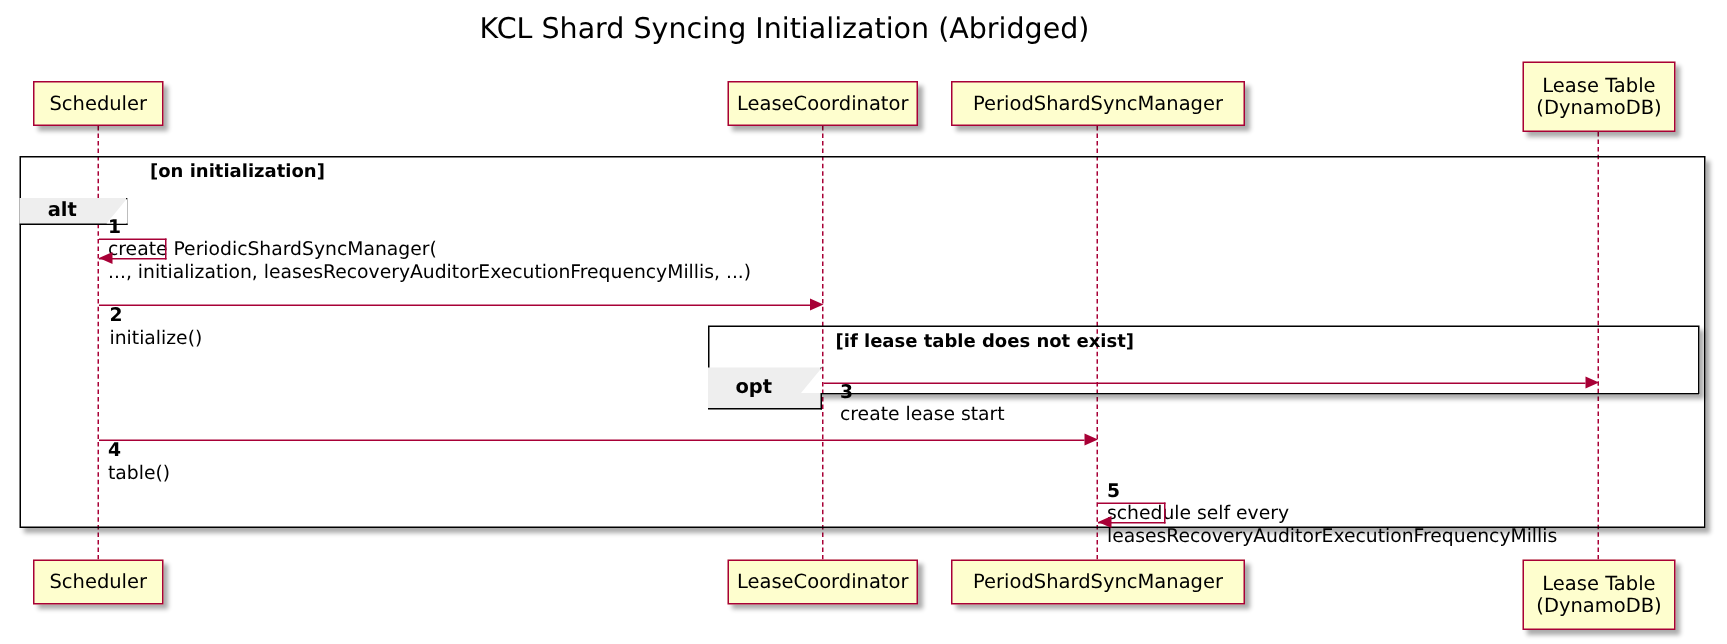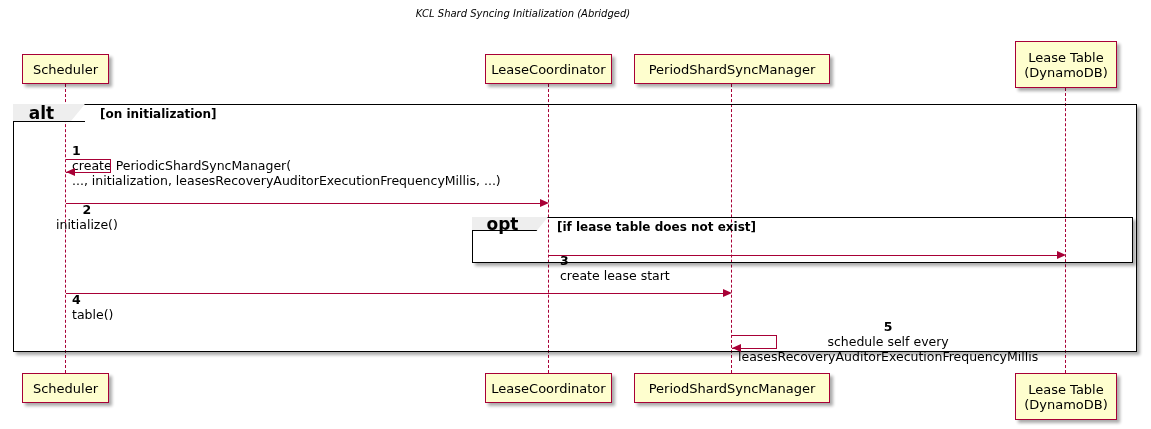--- a/index.html
+++ b/index.html
@@ -16,24 +16,23 @@
     overflow: hidden;
   }
 
   
   .diagram-title {
     position: absolute;
     left: 0;
     top: 8px;
     width: 1046px;
     text-align: center;
-    font-size: 10px;
+    font-size: 19px;
     color: #000000;
     white-space: nowrap;
-    font-style: italic;
   }
 
   
   .participant {
     position: absolute;
     box-sizing: border-box;
     background: #FEFECE;
     border: 1.5px solid #A80036;
     color: #000000;
     font-size: 13px;
@@ -60,27 +59,28 @@
     border: 1.6px solid #000000;
     background: transparent;
     box-shadow: 3px 3px 3px rgba(0,0,0,0.33);
   }
   .fragment-tab {
     position: absolute;
     box-sizing: border-box;
     background: #EEEEEE;
     border-right: 1.6px solid #000000;
     border-bottom: 1.6px solid #000000;
-    font-size: 17px;
+    font-size: 13px;
     font-weight: bold;
     color: #000000;
     display: flex;
     align-items: center;
     justify-content: center;
     padding-right: 14px;
+    margin-top: 28px;
   }
   .fragment-tab::after {
     content: "";
     position: absolute;
     right: -1px;
     top: 0;
     width: 0;
     height: 0;
     border-style: solid;
     border-width: 0 0 17px 14px;
@@ -160,46 +160,46 @@
   <div class="fragment-cond" style="left:100px; top:107px;text-align:center;">[on initialization]</div>
 
   <div class="msg-label" style="left:72px; top:128px;">
     <span class="msg-seq">1</span>
     <span>create PeriodicShardSyncManager(
     ..., initialization, leasesRecoveryAuditorExecutionFrequencyMillis, ...)</span>
   </div>
   <div class="self-loop" style="left:66px; top:159px; width:45px; height:14px;"></div>
   <div class="msg-arrowhead left" style="left:66px; top:168px;"></div>
 
-  <div class="msg-label" style="left:56px; top:187px;text-align:center;">
+  <div class="msg-label" style="left:73px; top:187px;">
     <span class="msg-seq">2</span>
     <span>initialize()</span>
   </div>
   <div class="msg-line" style="left:66px; top:203px; width:474px;"></div>
   <div class="msg-arrowhead right" style="left:540px; top:198.5px;"></div>
 
   <div class="fragment" style="left:472px; top:217px; width:661px; height:46px;"></div>
-  <div class="fragment-tab" style="left:472px; top:217px; width:76px; height:14px;">opt</div>
+  <div class="fragment-tab" style="left:472px; top:217px; width:76px; height:28px;">opt</div>
   <div class="fragment-cond" style="left:557px; top:220px;text-align:right;">[if lease table does not exist]</div>
 
   <div class="msg-label" style="left:560px; top:238px;">
     <span class="msg-seq">3</span>
     <span>create lease start</span>
   </div>
   <div class="msg-line" style="left:549px; top:255px; width:508px;"></div>
   <div class="msg-arrowhead right" style="left:1057px; top:250.5px;"></div>
 
   <div class="msg-label" style="left:72px; top:277px;">
     <span class="msg-seq">4</span>
     <span>table()</span>
   </div>
   <div class="msg-line" style="left:66px; top:293px; width:657px;"></div>
   <div class="msg-arrowhead right" style="left:723px; top:288.5px;"></div>
 
-  <div class="msg-label" style="left:738px; top:304px;text-align:center;">
+  <div class="msg-label" style="left:738px; top:304px;">
     <span class="msg-seq">5</span>
     <span>schedule self every
     leasesRecoveryAuditorExecutionFrequencyMillis</span>
   </div>
   <div class="self-loop" style="left:732px; top:335px; width:45px; height:14px;"></div>
   <div class="msg-arrowhead left" style="left:732px; top:344px;"></div>
 
   <div class="participant" style="left:22px; top:373px; width:87px; height:30px;">Scheduler</div>
 
   <div class="participant" style="left:485px; top:373px; width:127px; height:30px;">LeaseCoordinator</div>

